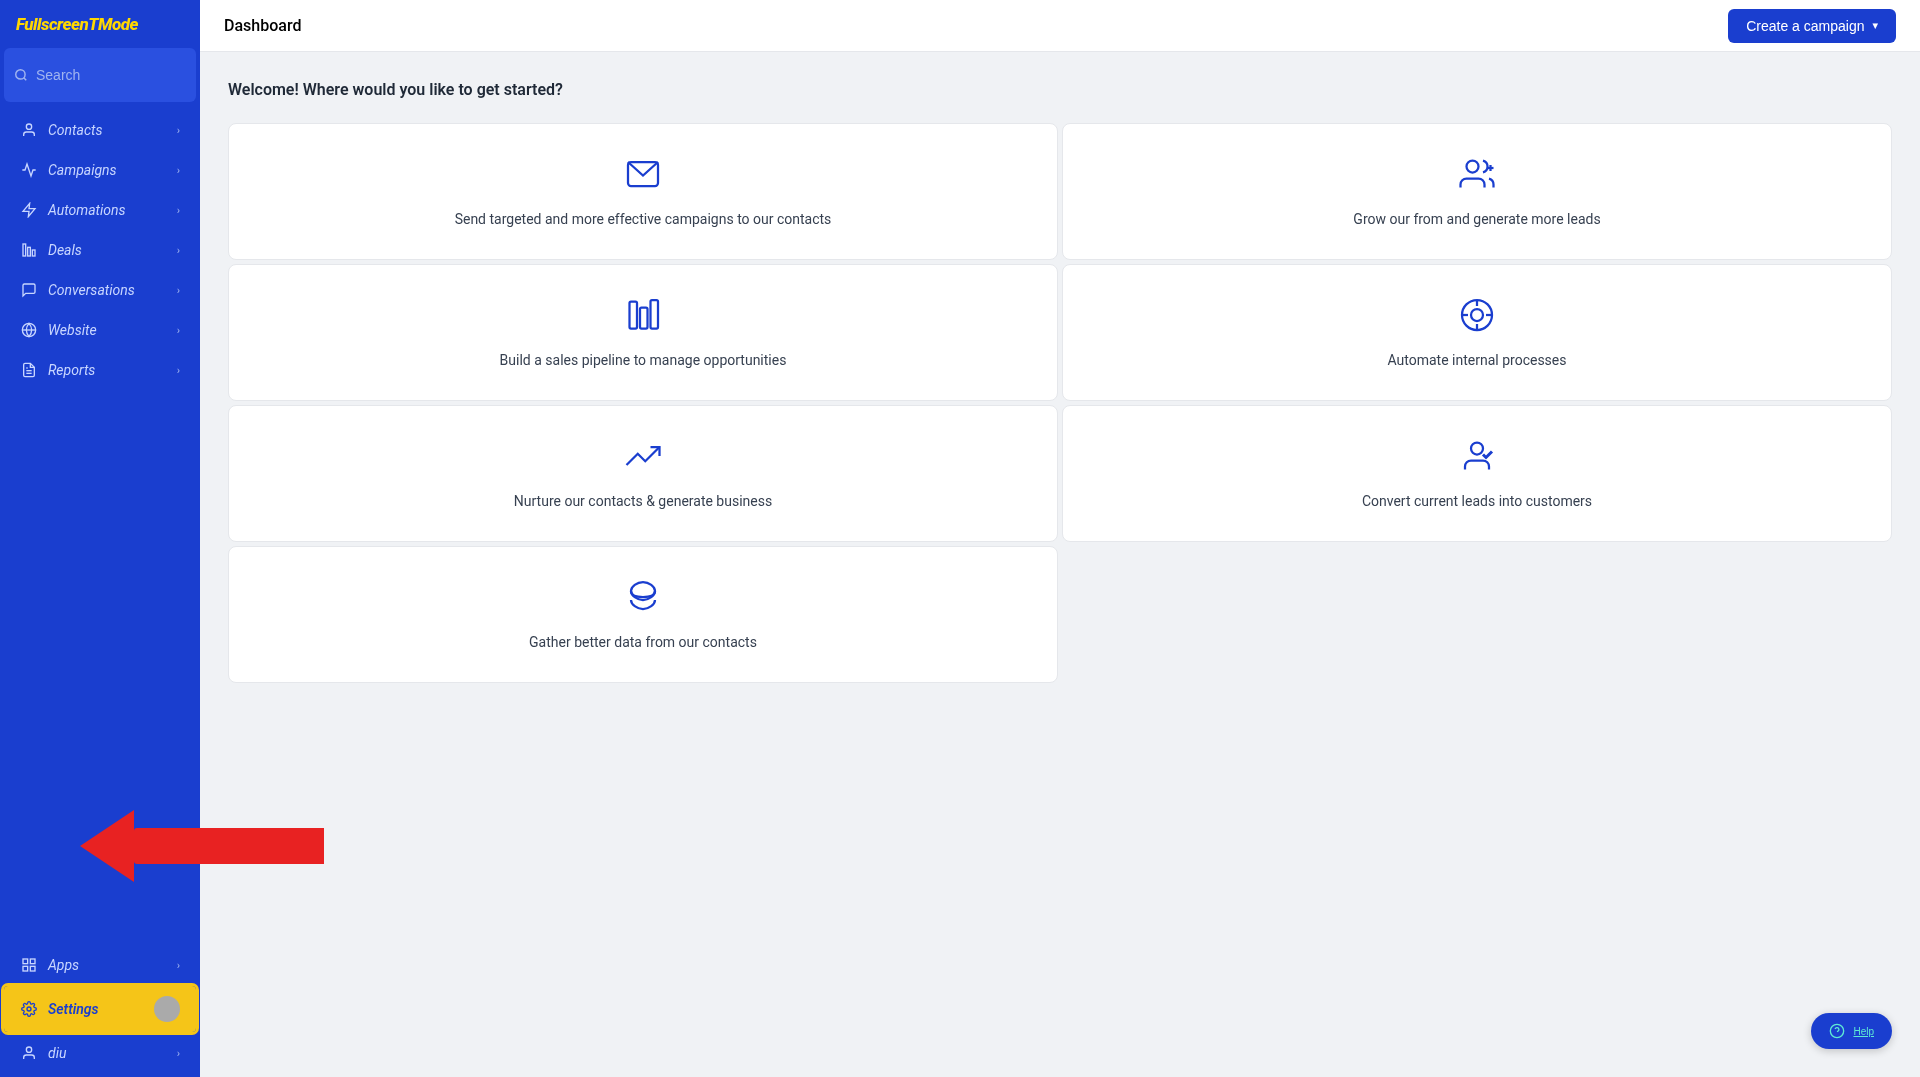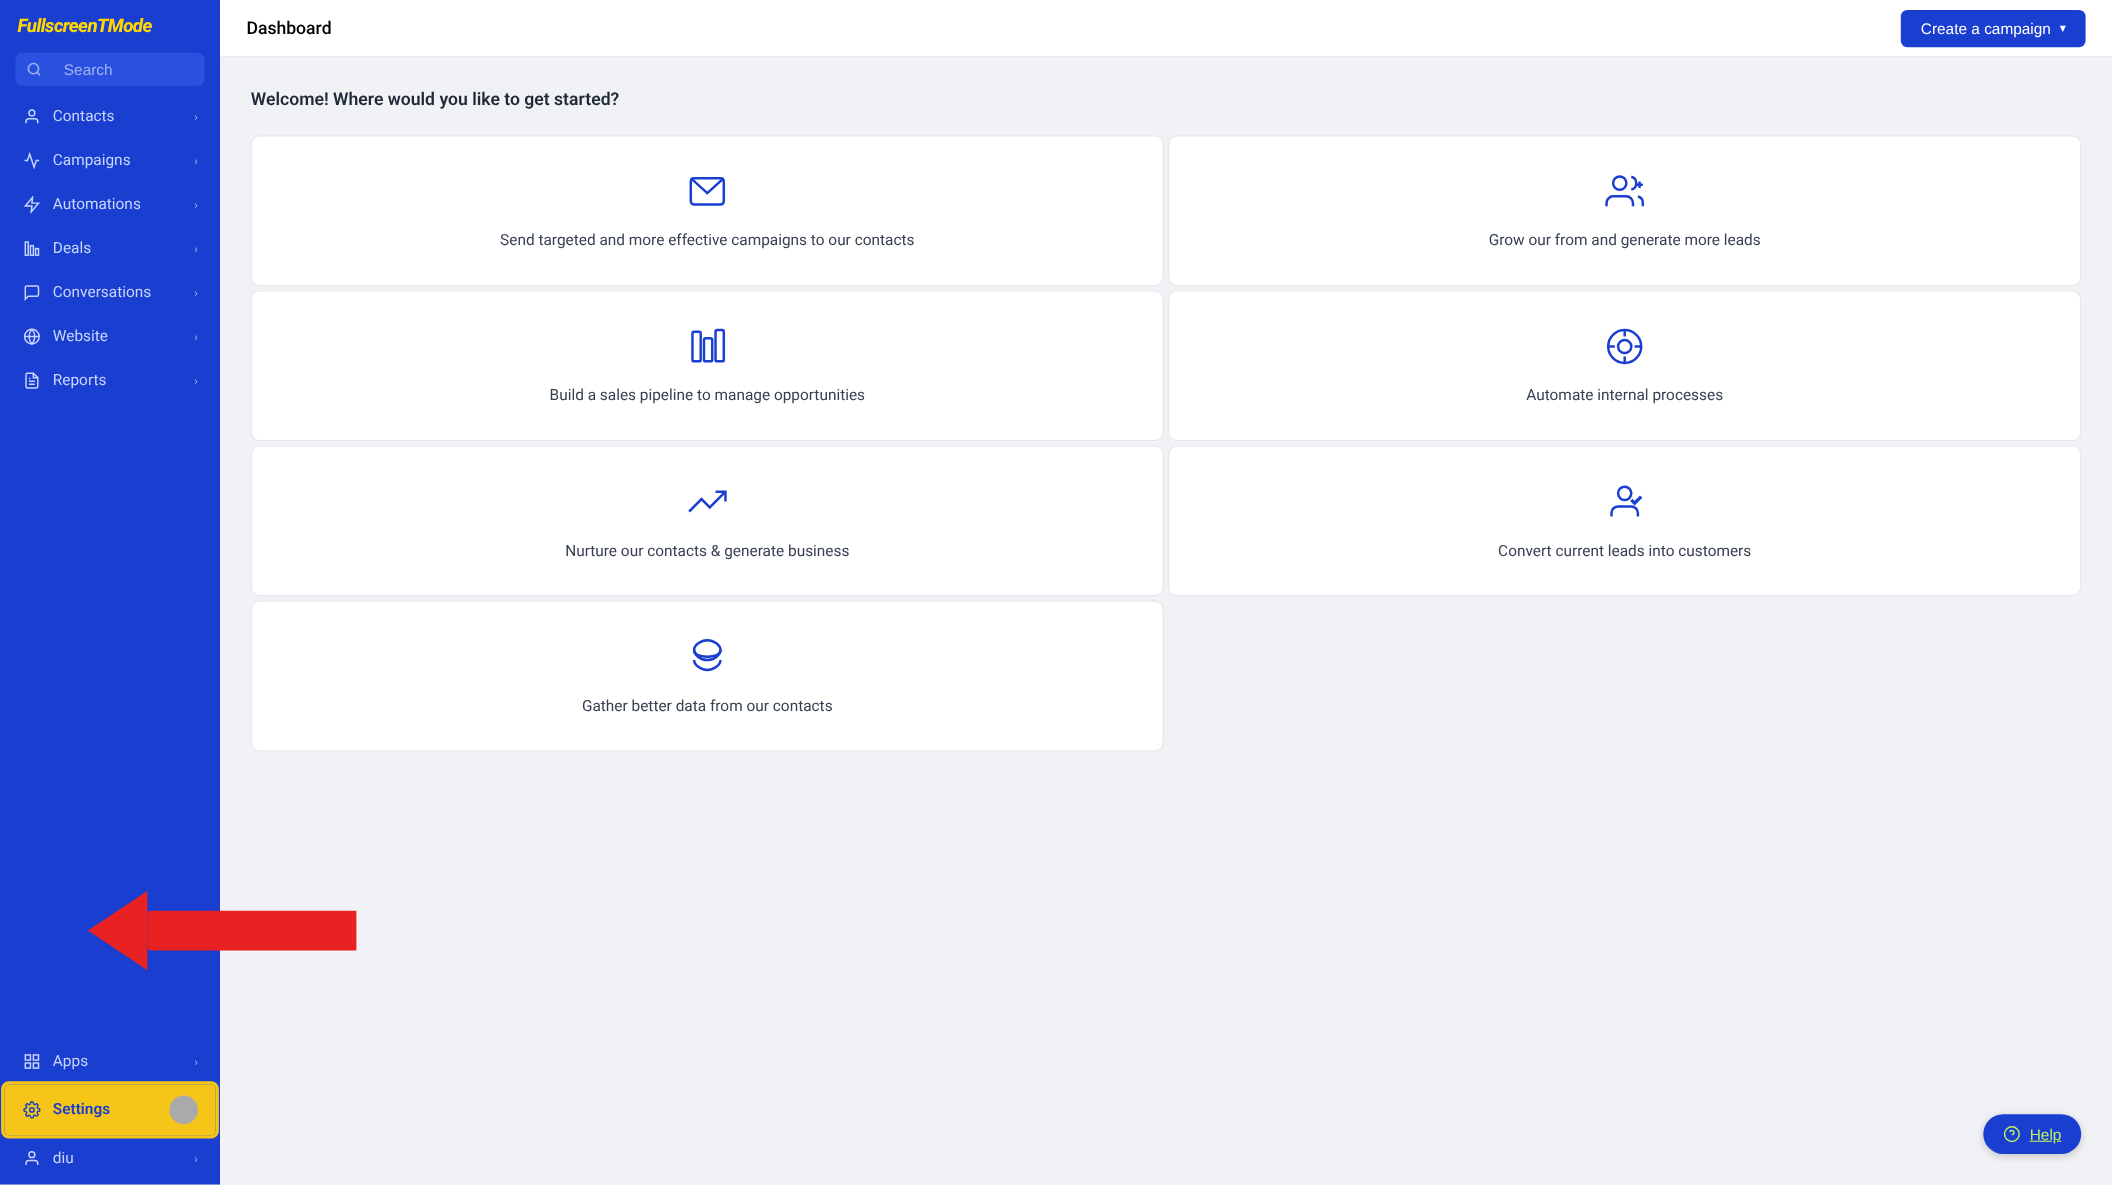--- a/index.html
+++ b/index.html
@@ -18,27 +18,27 @@
     }
     .sidebar-logo {
       padding: 14px 16px 10px;
       color: #fff;
       font-weight: 800;
       font-size: 17px;
       letter-spacing: -0.5px;
     }
     .sidebar-logo span { color: #ffd700; font-style: italic; }
     .sidebar-search {
-      margin: 4px 14px 8px;
+      margin: 4px 4px 8px;
       background: #2a50e0;
       border-radius: 6px;
       display: flex;
       align-items: center;
-      padding: 7px 10px;
-      gap: 20px;
+      padding: 19px 10px;
+      gap: 8px;
       cursor: pointer;
     }
     .sidebar-search .search-icon-svg { color: #a0b4f0; flex-shrink: 0; }
     .sidebar-search input {
       background: transparent;
       border: none;
       outline: none;
       color: #fff;
       font-size: 14px;
       width: 100%;
@@ -50,21 +50,21 @@
       align-items: center;
       padding: 10px 16px;
       color: #c8d6ff;
       font-size: 14px;
       cursor: pointer;
       transition: background 0.15s;
       justify-content: space-between;
       border-radius: 4px;
       margin: 1px 4px;
     }
-    .nav-item .nav-left { display: flex; align-items: center; gap: 10px; }
+    .nav-item .nav-left { display: flex; align-items: center; gap: 10px; font-style: italic; }
     .nav-item .nav-icon { width: 18px; height: 18px; display: flex; align-items: center; justify-content: center; }
     .nav-item .chevron { font-size: 11px; color: #a0b4f0; }
 
     .sidebar-bottom {
       margin-top: auto;
       padding-bottom: 4px;
     }
     .nav-item-settings {
       background: #f5c518;
       color: #1a3ecf;
@@ -153,25 +153,25 @@
       font-size: 14px;
       text-align: center;
     }
 
     
     .help-btn {
       position: fixed;
       bottom: 28px;
       right: 28px;
       background: #1a3ecf;
-      color: #bef264;
+      color: #5eead4;
       border: none;
       border-radius: 24px;
       padding: 10px 18px;
-      font-size: 14px;
+      font-size: 10px;
       cursor: pointer;
       display: flex;
       align-items: center;
       gap: 8px;
       box-shadow: 0 2px 8px rgba(0,0,0,0.2);
       text-decoration: underline;
     }
 
     
     .red-arrow-wrapper {

